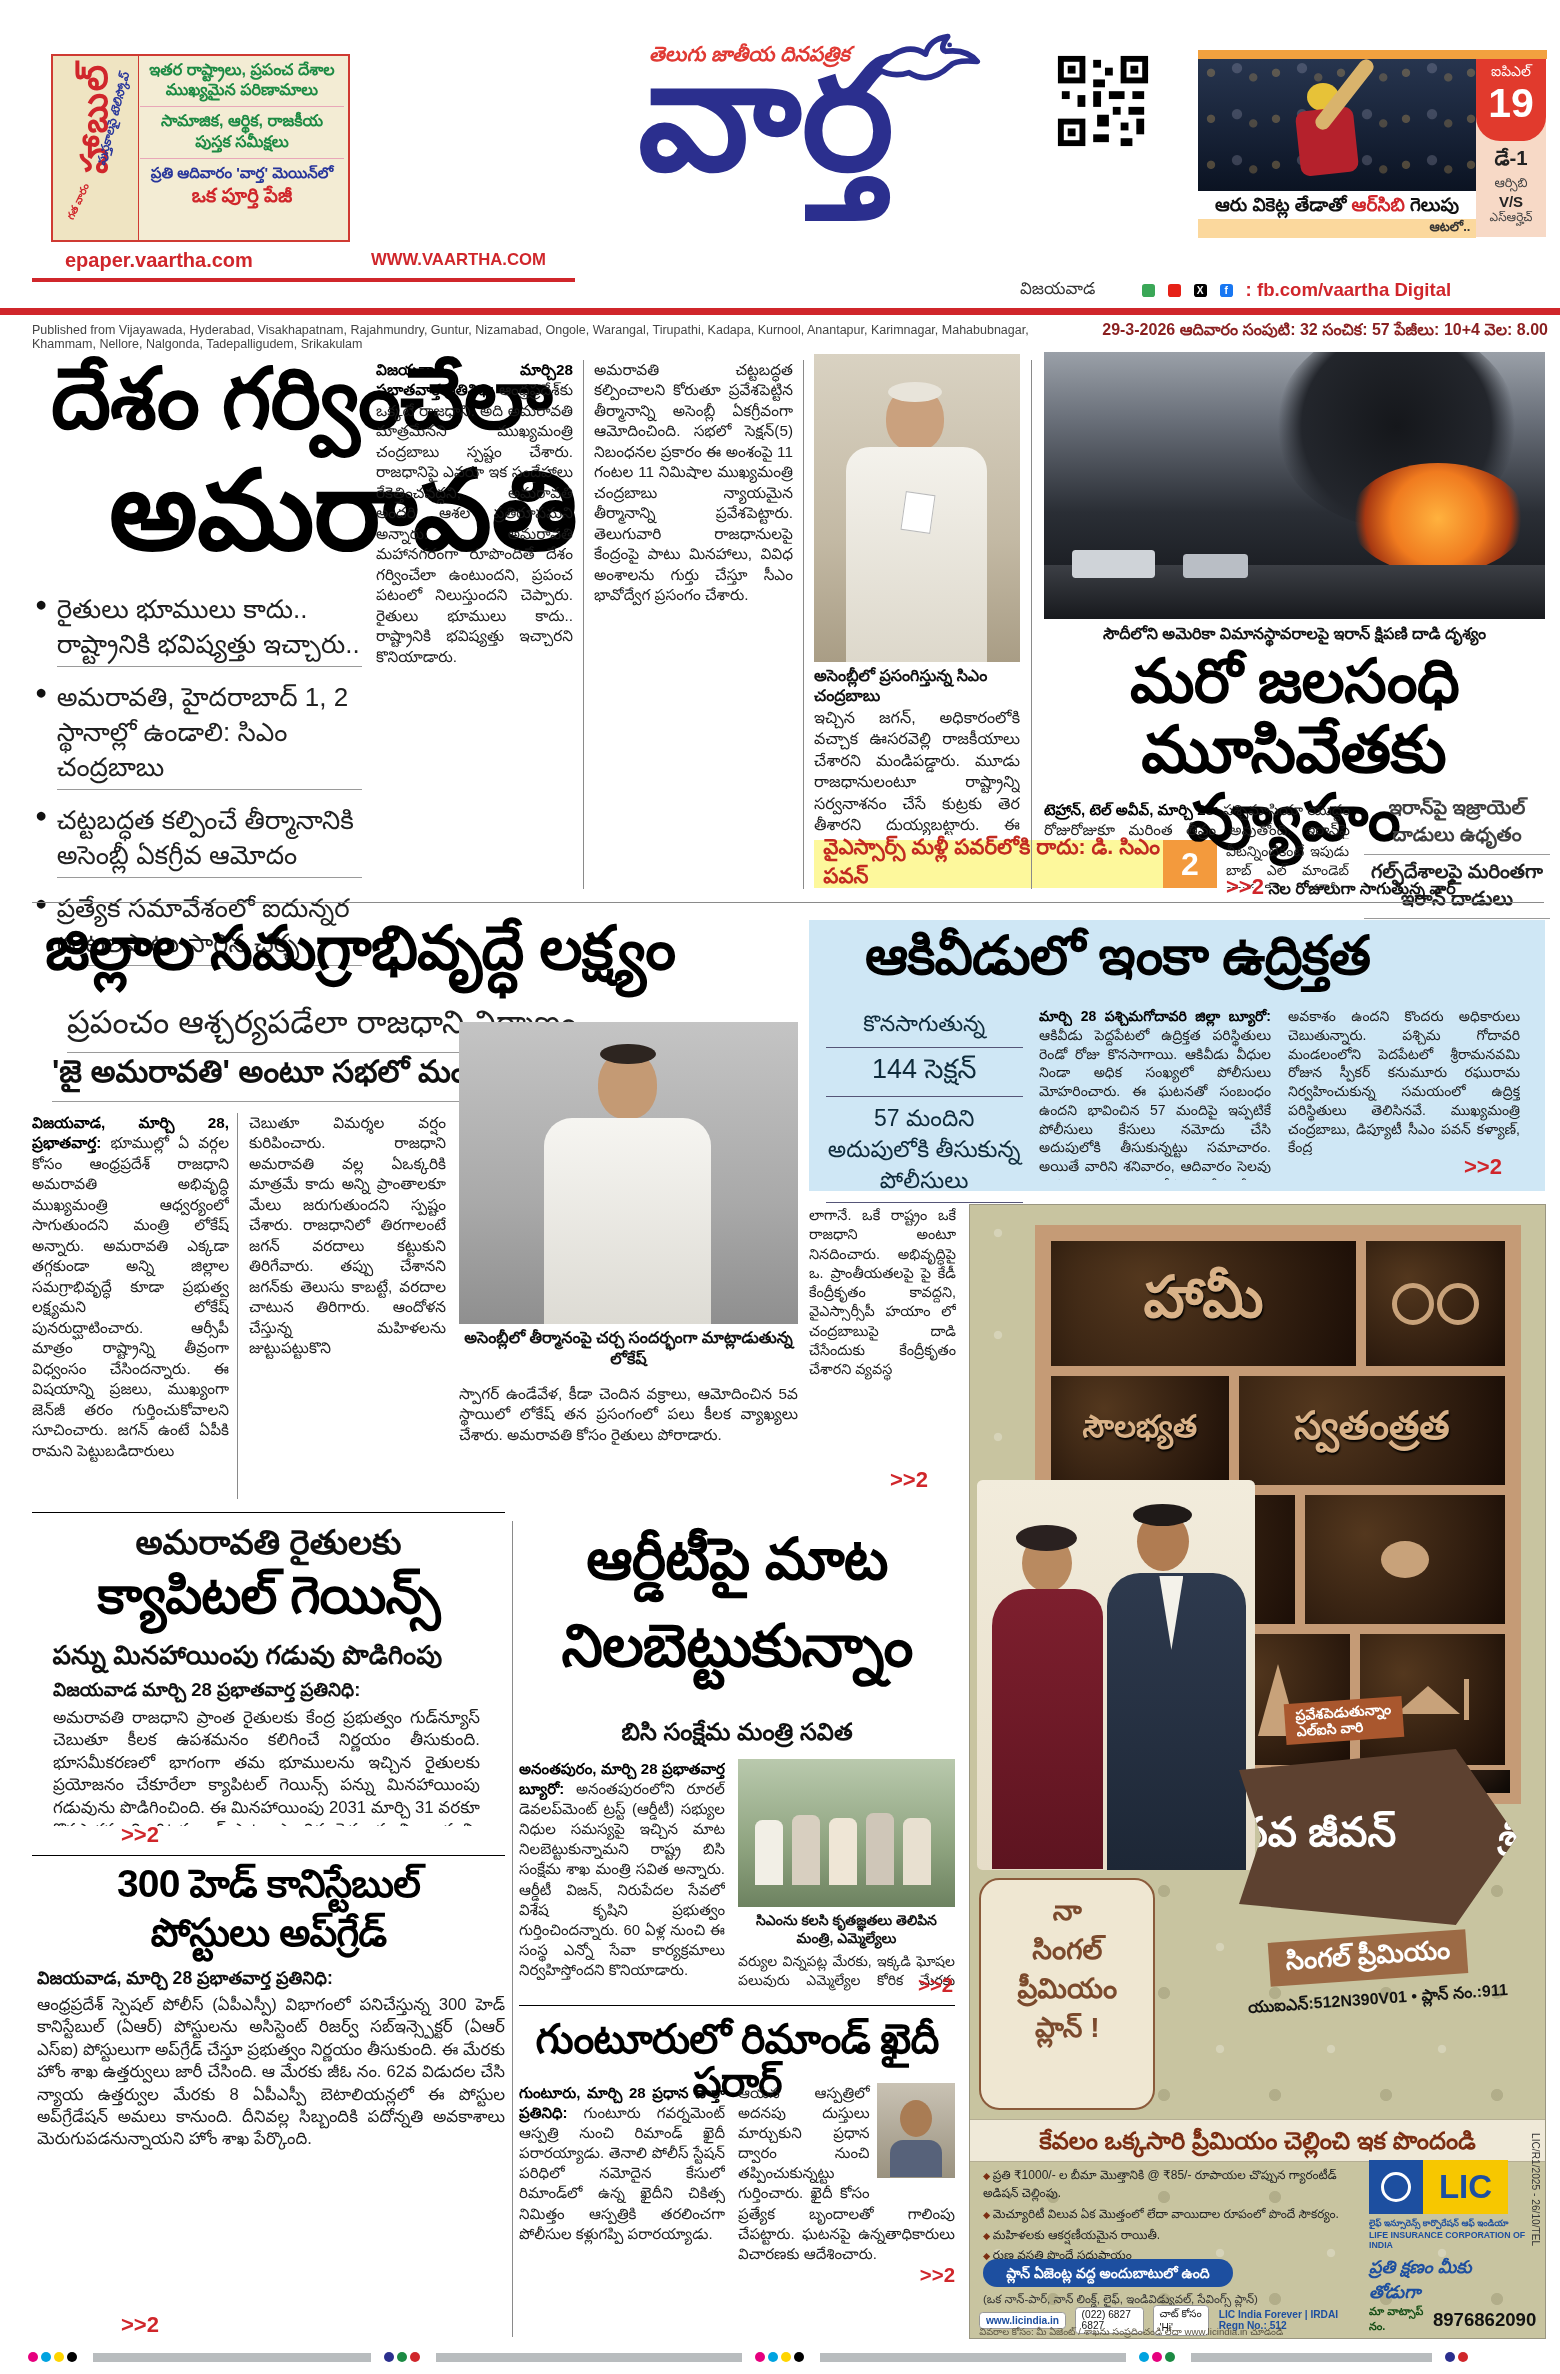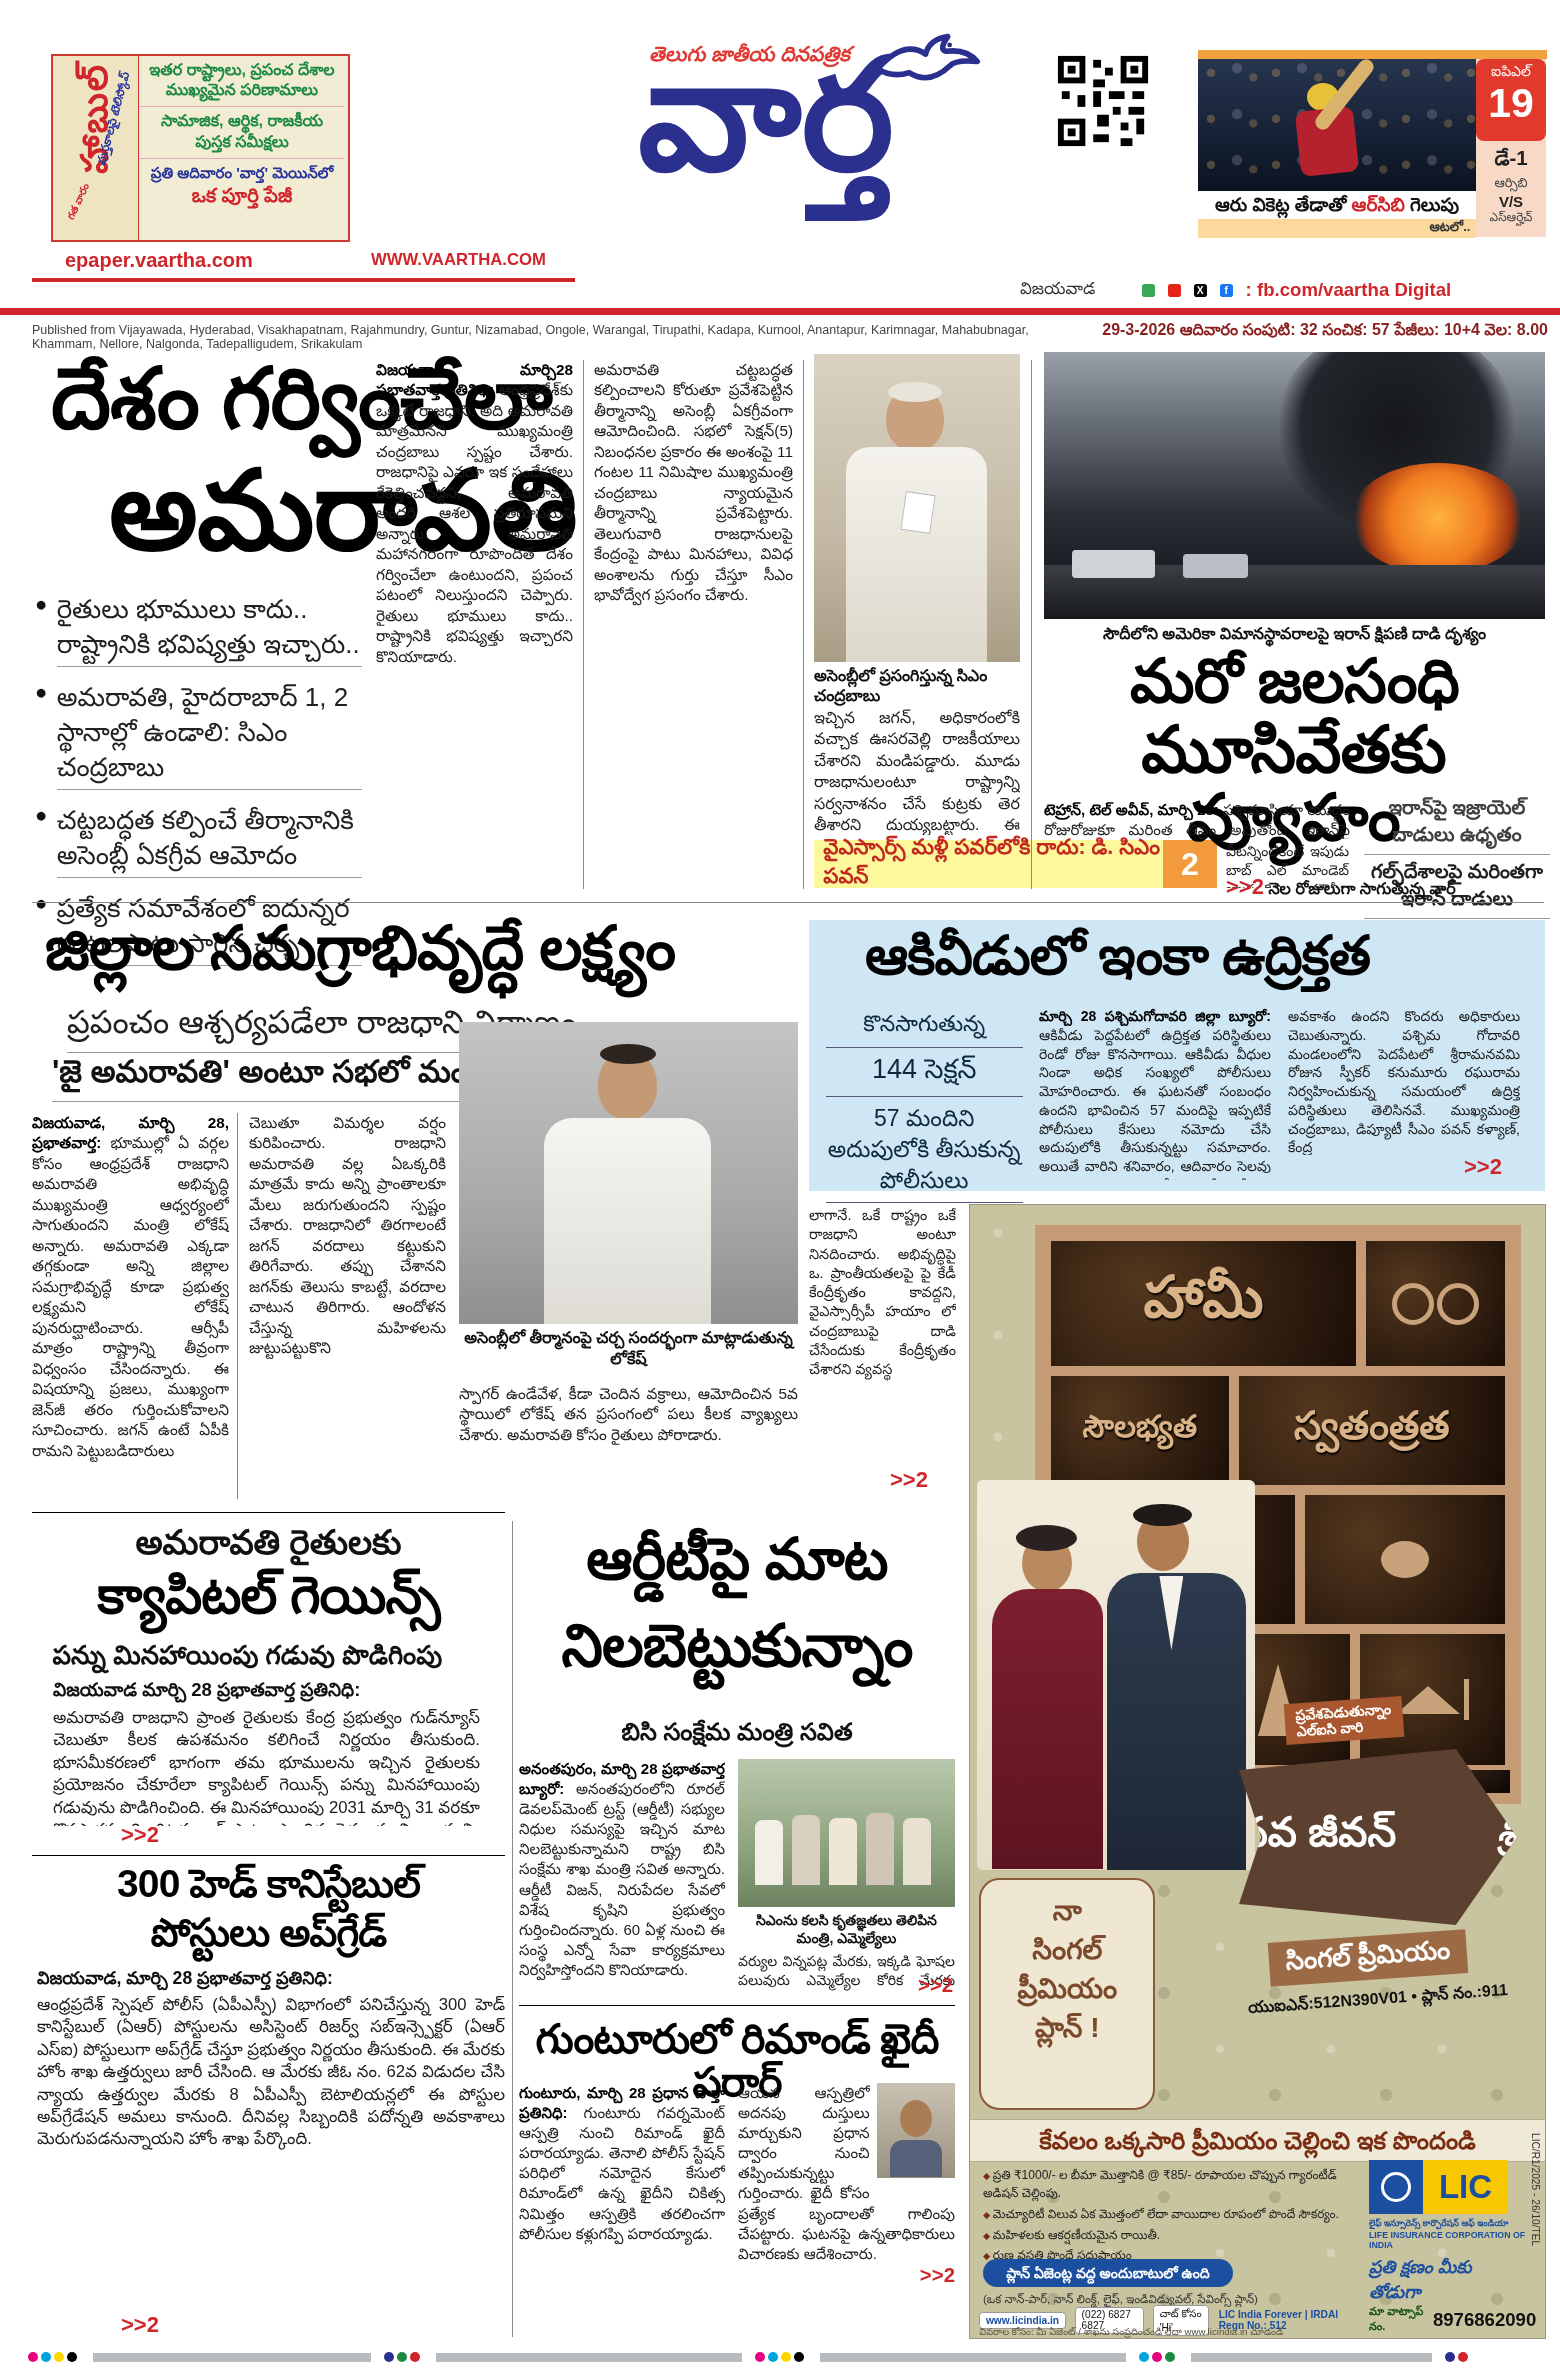--- a/index.html
+++ b/index.html
@@ -113,21 +113,21 @@
       <div class="abs" style="left:0;top:0;width:100%;height:100%;background-image:radial-gradient(circle at 20% 30%, rgba(200,160,90,.35) 3.7px, transparent 4.6px),radial-gradient(circle at 60% 20%, rgba(180,180,200,.25) 4.6px, transparent 5.6px),radial-gradient(circle at 85% 40%, rgba(200,160,90,.3) 3.7px, transparent 4.6px);background-size:65px 46px;"></div>
       <div class="abs" style="left:109px;top:24px;width:32px;height:28px;border-radius:50%;background:#e7c238;"></div>
       <div class="abs" style="left:100px;top:50px;width:58px;height:65px;border-radius:9.3px;background:#b5212c;transform:rotate(-6deg);"></div>
       <div class="abs" style="left:139px;top:-7.4px;width:15px;height:85px;border-radius:7.4px;background:#d9b36c;transform:rotate(38deg);"></div>
     </div>
     <div class="abs" style="left:0;top:141px;width:278px;height:28px;background:#fff;text-align:center;font-size:18.6px;font-weight:800;line-height:28px;">
       <span>ఆరు వికెట్ల తేడాతో </span><span style="color:#d0262b;">ఆర్‌సిబి</span><span> గెలుపు</span>
     </div>
     <div class="abs" style="left:0;top:169px;width:278px;height:18.6px;background:#fbd89d;text-align:right;font-size:13px;font-weight:700;color:#333;padding-right:5.6px;box-sizing:border-box;">ఆటలో..</div>
     <div class="abs" style="left:278px;top:9.3px;width:70px;height:178px;background:#f7d9c6;text-align:center;">
-      <div class="iplbadge" style="width:70px;height:82px;border-radius:8px;">
+      <div class="iplbadge" style="width:70px;height:82px;">
         <div style="font-size:14px;padding-top:3.7px;">ఐపిఎల్</div>
         <div style="font-size:41px;font-weight:900;line-height:1;">19</div>
       </div>
       <div style="font-size:20.4px;font-weight:800;color:#222;margin-top:5.6px;">డే-1</div>
       <div style="font-size:13px;color:#444;">ఆర్సిబి</div>
       <div style="font-size:15px;font-weight:700;color:#222;">V/S</div>
       <div style="font-size:12px;color:#444;">ఎస్ఆర్హెచ్</div>
     </div>
   </div>
 

